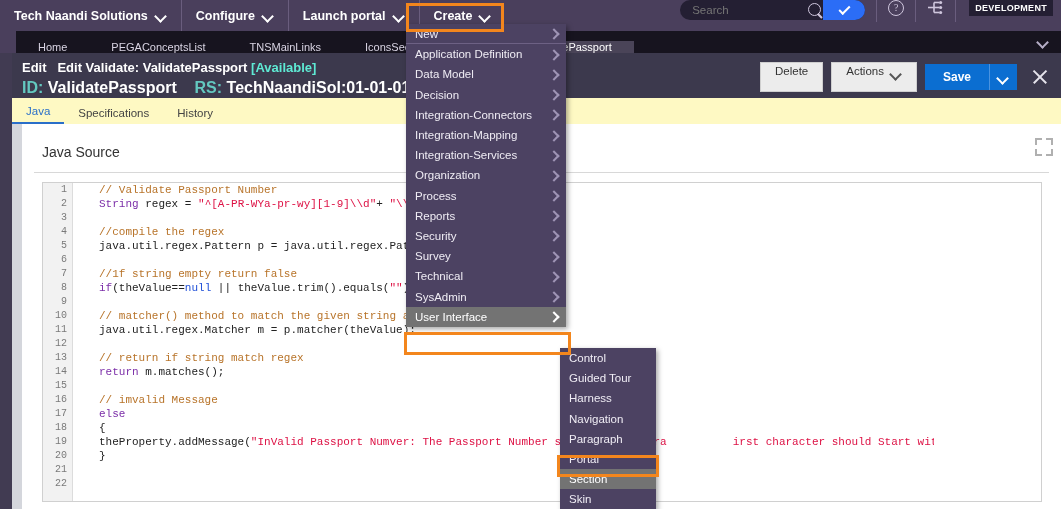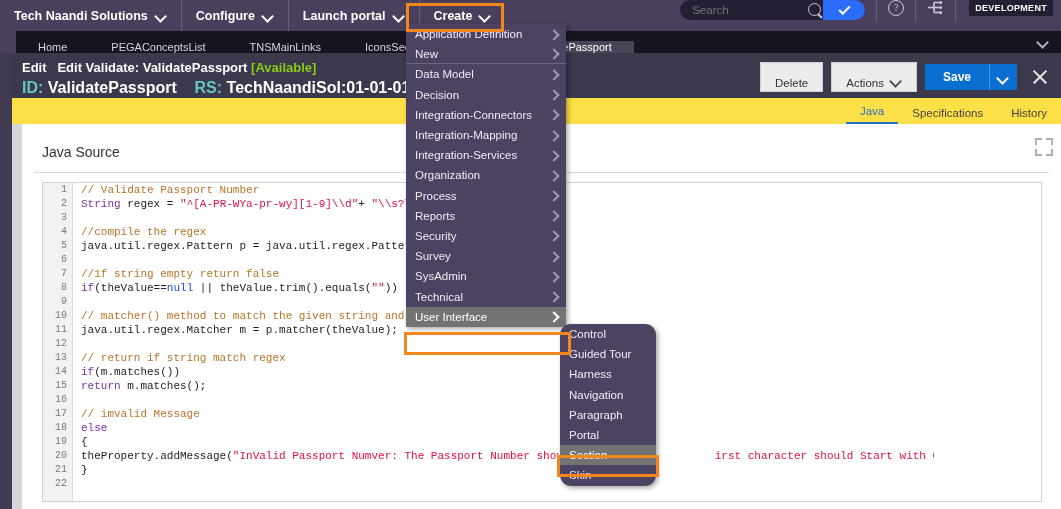--- a/index.html
+++ b/index.html
@@ -112,31 +112,31 @@
 
   
   .rechdr{
     position:absolute; left:12px; top:53px; width:1049px; height:45px;
     background:#3c394d;
   }
   .rechdr-title{
     position:absolute; left:10px; top:7px;
     color:#ffffff; font-size:13px; font-weight:bold;
   }
-  .rechdr-title .avail{ color:#84cc16; }
+  .rechdr-title .avail{ color:#5eead4; }
   .rechdr-sub{ position:absolute; left:10px; top:26px; font-size:16px; }
   .rechdr-sub .lbl{ color:#63c8c0; font-weight:bold; }
   .rechdr-sub .val{ color:#ffffff; font-weight:bold; }
   .rechdr-actions{
     position:absolute; right:10px; top:9px; display:flex; align-items:center; gap:8px;
   }
   .btn{
     height:26px; background:#ececec; border:1px solid #cfcfcf;
     color:#333; font-size:11.5px; padding:14px 14px;
-    display:flex; align-items:flex-start; gap:7px; cursor:pointer;
+    display:flex; align-items:flex-end; gap:7px; cursor:pointer;
     font-family:"Liberation Sans", sans-serif;
   }
   .btn .chev:before{ border-color:#555; }
   .btn-save{
     height:26px; background:#0b6ed1; color:#fff; border:none;
     font-size:12px; font-weight:bold; padding:0 18px;
     display:flex; align-items:center; cursor:pointer;
     font-family:"Liberation Sans", sans-serif;
   }
   .btn-save-caret{
@@ -149,21 +149,21 @@
   }
   .closex:before,.closex:after{
     content:""; position:absolute; left:2px; top:10px; width:18px; height:1.7px; background:#e6e4ec;
   }
   .closex:before{ transform:rotate(45deg); }
   .closex:after{ transform:rotate(-45deg); }
 
   
   .subtabs{
     position:absolute; left:12px; top:98px; width:1049px; height:26px;
-    background:#fde047; display:flex; align-items:flex-end;justify-content:flex-end;
+    background:#fef9c3; display:flex; align-items:flex-end;
   }
   .subtab{
     padding:0 14px 5px 14px; font-size:11.5px; color:#444; cursor:pointer;
   }
   .subtab.active{ color:#2a6fc9; border-bottom:2px solid #2a6fc9; }
 
   
   .content{
     position:absolute; left:22px; top:130px; width:1039px; height:379px;
     background:#ffffff;
@@ -181,21 +181,21 @@
   .gutter{
     position:absolute; left:0; top:0; width:30px; height:318px;
     background:#f2f2f2; border-right:1px solid #dcdcdc;
   }
   .gutter div{
     font-family:"Liberation Mono", monospace; font-size:10px; color:#7a7a7a;
     text-align:right; padding-right:5px; line-height:14px; height:14px;
   }
   .code{
     position:absolute; left:31px; top:0; width:860px; height:318px;
-    overflow:hidden; padding-left:7px;
+    overflow:hidden; padding-left:25px;
   }
   .code div{
     font-family:"Liberation Mono", monospace; font-size:11px;
     line-height:14px; height:14px; white-space:pre; color:#222;
   }
   .c-com{ color:#b8742a; }
   .c-str{ color:#d14;}
   .c-kw { color:#7b2ea8; }
   .c-blu{ color:#1f4fd8; }
   .expand-ic{
@@ -226,24 +226,23 @@
     border-right:2px solid #9f94b5; border-bottom:2px solid #9f94b5;
     transform:rotate(-45deg);
   }
   .menu-item.sel .mchev:before{ border-color:#ffffff; }
   .ui-hl{
     position:absolute; left:404px; top:332px; width:167px; height:23px;
     border:3px solid #f3861d; z-index:55; pointer-events:none;
   }
 
   .submenu{
-    position:absolute; left:560px; top:324px; width:96px;
+    position:absolute; left:560px; top:348px; width:96px;
     background:#4c4262; z-index:52;
     box-shadow:2px 2px 5px rgba(0,0,0,.35);
-    border-radius:11px;
   }
   .submenu .menu-item{ padding:0 9px; }
   .sec-hl{
     position:absolute; left:557px; top:455px; width:102px; height:22px;
     border:3px solid #f3861d; z-index:58; pointer-events:none;
   }
 </style>
 </head>
 <body>
 
@@ -398,48 +397,47 @@
         <div><span class="c-com">//compile the regex</span></div>
         <div>java.util.regex.Pattern p = java.util.regex.Pattern.compile</div>
         <div>&nbsp;</div>
         <div><span class="c-com">//1f string empty return false</span></div>
         <div><span class="c-kw">if</span>(theValue==<span class="c-blu">null</span> || theValue.trim().equals(<span class="c-str">""</span>)) <span class="c-kw">return</span> fal</div>
         <div>&nbsp;</div>
         <div><span class="c-com">// matcher() method to match the given string and regular e</span></div>
         <div>java.util.regex.Matcher m = p.matcher(theValue);</div>
         <div>&nbsp;</div>
         <div><span class="c-com">// return if string match regex</span></div>
-        <div><span class="c-kw">if</span>(m.matches())</div>
         <div><span class="c-kw">return</span> m.matches();</div>
         <div>&nbsp;</div>
         <div><span class="c-com">// imvalid Message</span></div>
         <div><span class="c-kw">else</span></div>
         <div>{</div>
         <div>theProperty.addMessage(<span class="c-str">"InValid Passport Numver: The Passport Number should be 8 chara          irst character should Start with Capital Letter"</span>);</div>
         <div>}</div>
       </div>
   </div>
   <div class="expand-ic">
     <span class="a"></span>
       <span class="b"></span>
       <span class="c"></span>
       <span class="d"></span>
   </div>
 </div>
 
 <div class="menu" id="create-menu">
-    <div class="menu-item">
-      <span>Application Definition</span>
-      <span class="mchev"></span>
-    </div>
     <div class="menu-item sep">
       <span>New</span>
       <span class="mchev"></span>
     </div>
     <div class="menu-item">
+      <span>Application Definition</span>
+      <span class="mchev"></span>
+    </div>
+    <div class="menu-item">
       <span>Data Model</span>
       <span class="mchev"></span>
     </div>
     <div class="menu-item">
       <span>Decision</span>
       <span class="mchev"></span>
     </div>
     <div class="menu-item">
       <span>Integration-Connectors</span>
       <span class="mchev"></span>
@@ -466,25 +464,25 @@
     </div>
     <div class="menu-item">
       <span>Security</span>
       <span class="mchev"></span>
     </div>
     <div class="menu-item">
       <span>Survey</span>
       <span class="mchev"></span>
     </div>
     <div class="menu-item">
+      <span>Technical</span>
+      <span class="mchev"></span>
+    </div>
+    <div class="menu-item">
       <span>SysAdmin</span>
-      <span class="mchev"></span>
-    </div>
-    <div class="menu-item">
-      <span>Technical</span>
       <span class="mchev"></span>
     </div>
     <div class="menu-item sel">
       <span>User Interface</span>
       <span class="mchev"></span>
     </div>
   </div>
 <div class="ui-hl"></div>
 
 <div class="submenu" id="ui-submenu">

